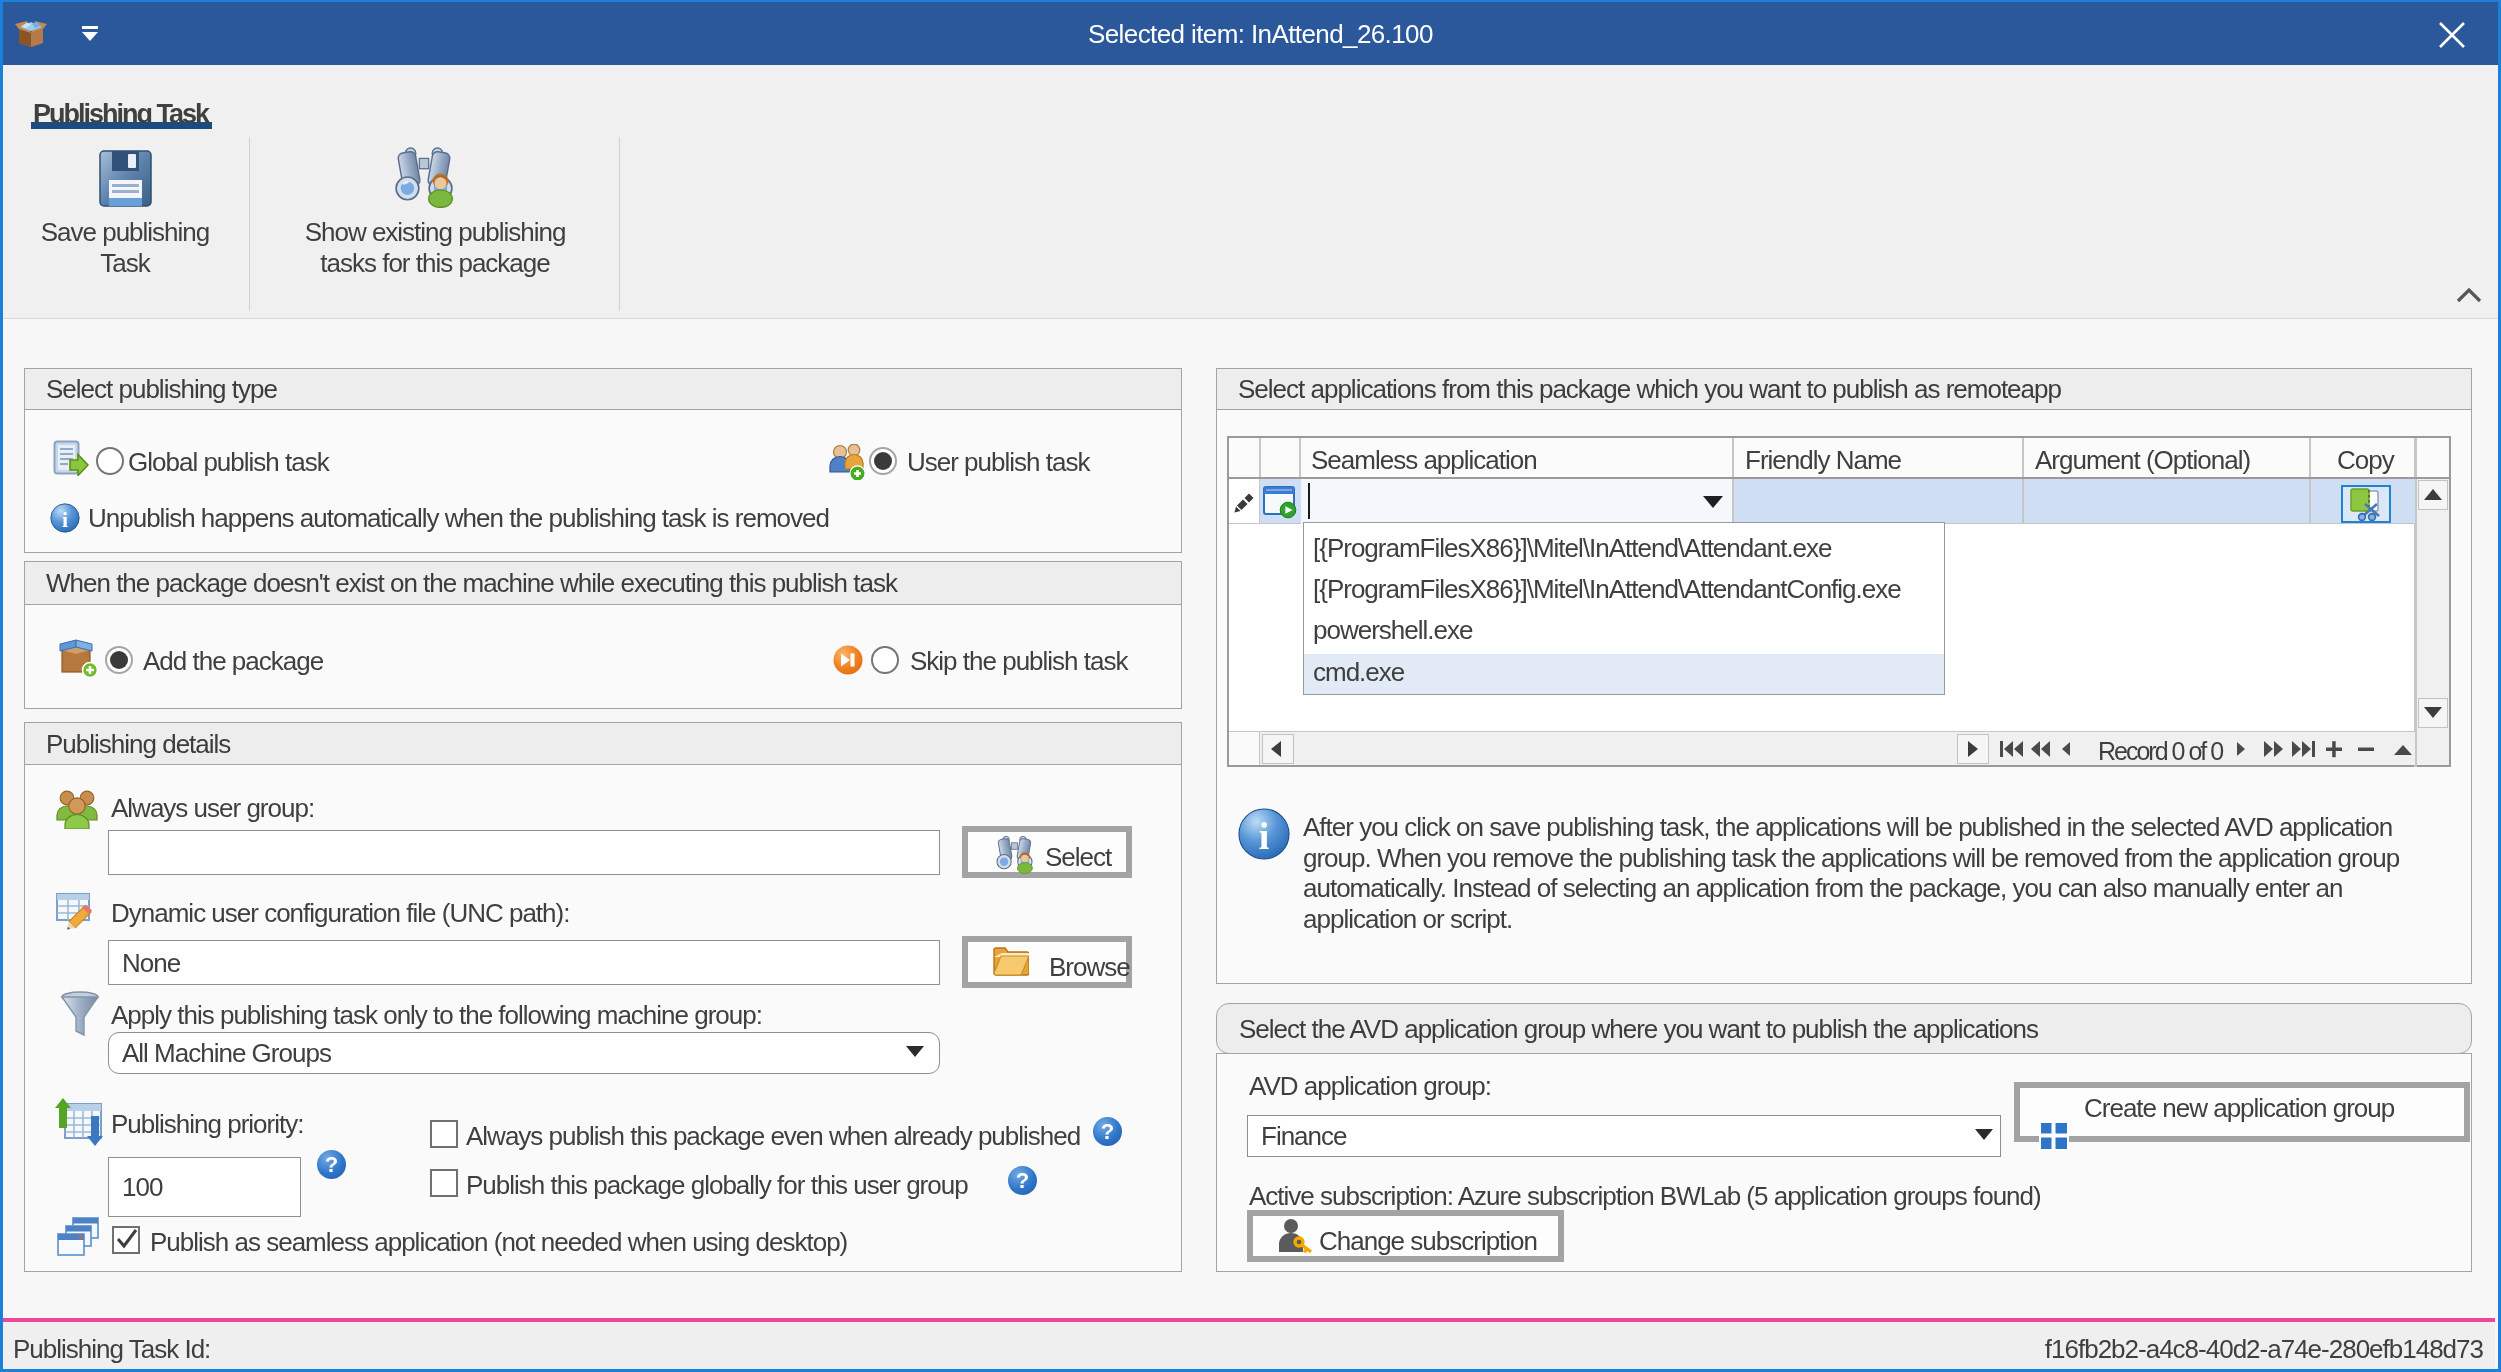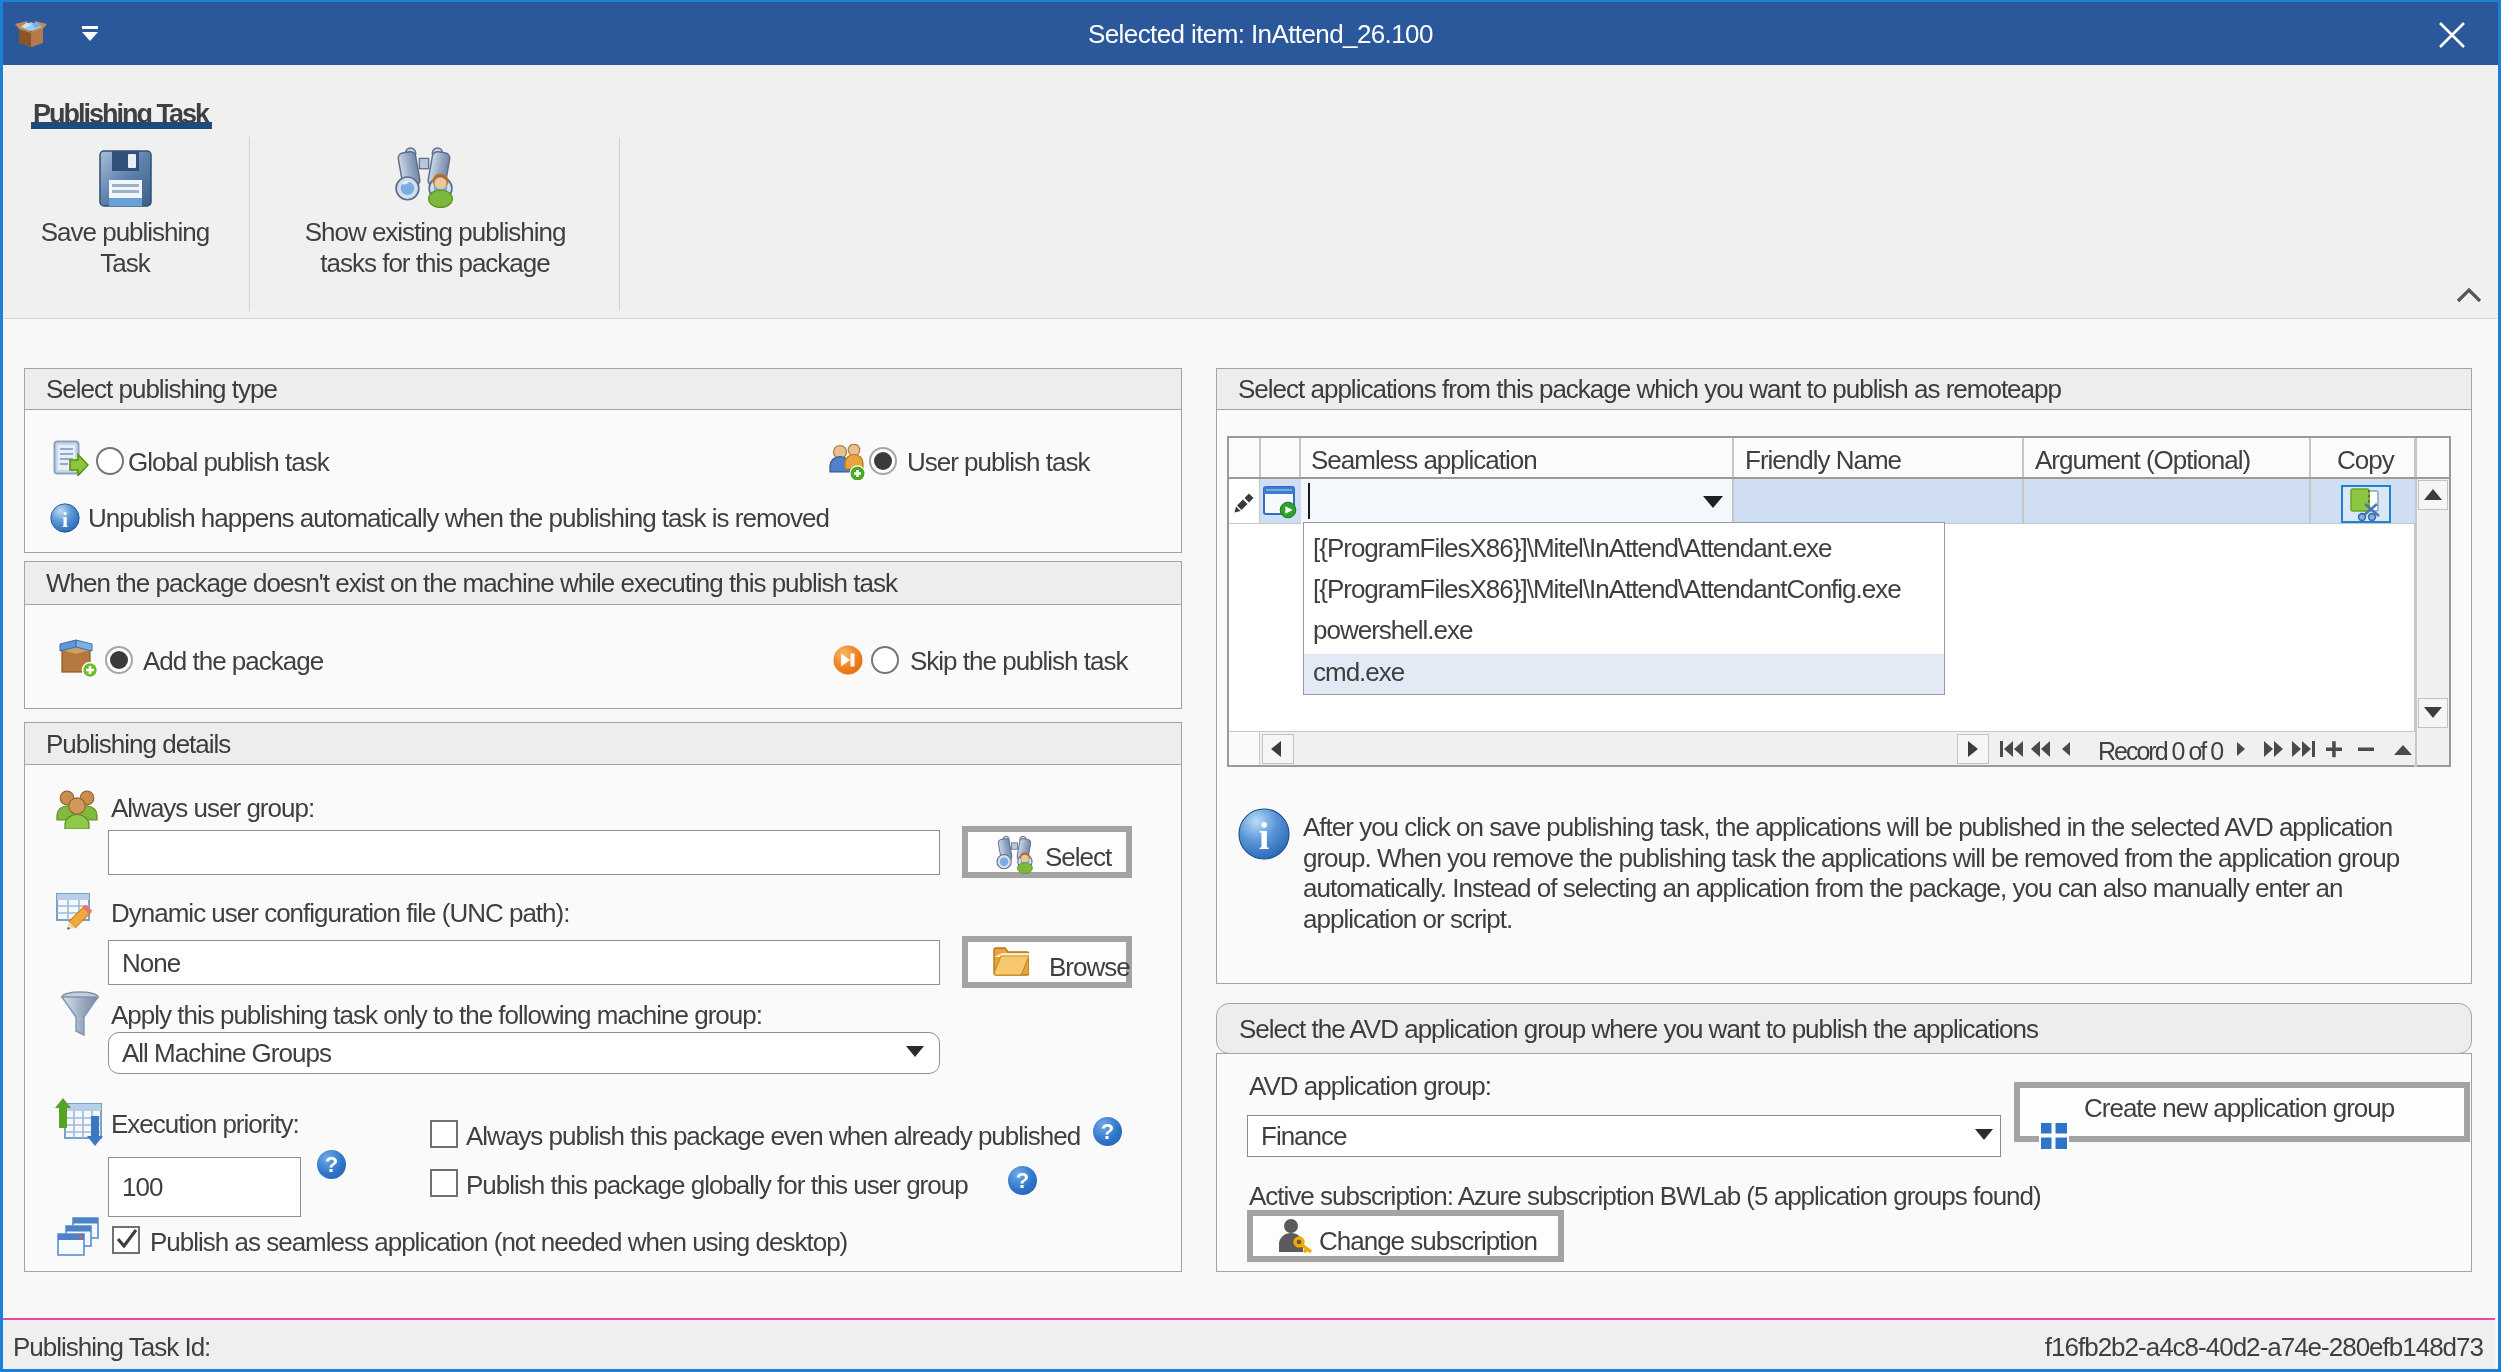--- a/index.html
+++ b/index.html
@@ -21,21 +21,21 @@
   .lbl { position:absolute; font-size:26px; color:#3f3f3f; white-space:nowrap; }
   .input { position:absolute; background:#ffffff; border:1px solid #8f8f8f; font-size:26px; color:#3f3f3f; }
   .input span { position:absolute; left:13px; top:50%; transform:translateY(-50%); }
   .btn { position:absolute; background:#fdfdfd; border:6px solid #a3a3a3; font-size:26px; color:#3f3f3f; }
   .radio { position:absolute; width:28px; height:28px; border-radius:50%; border:2px solid #767676; background:#fff; }
   .radio.sel { border-color:#a6a6a6; }
   .radio.sel::after { content:""; position:absolute; left:3px; top:3px; width:18px; height:18px; border-radius:50%; background:#3a3a3a; }
   .check { position:absolute; width:28px; height:28px; border:2px solid #707070; background:#fff; }
   .combo-arrow { position:absolute; width:0; height:0; border-left:9px solid transparent; border-right:9px solid transparent; border-top:11px solid #2b2b2b; }
   .qmark { position:absolute; width:29px; height:29px; border-radius:50%; background:radial-gradient(circle at 35% 28%, #71a9e6, #2e75c9 55%, #1f5cab); color:#fff; font-size:22px; font-weight:bold; text-align:center; line-height:29px; letter-spacing:0; }
-  .status { position:absolute; left:3px; top:1318px; width:2492px; height:51px; background:#efefef; border-top:2px solid #ec4899; }
+  .status { position:absolute; left:3px; top:1318px; width:2492px; height:51px; background:#efefef; border-top:4px solid #ec4899; }
   .cell-line { position:absolute; background:#c6c6c6; }
   .scrollbtn { position:absolute; background:#f5f5f5; border:1px solid #c2c2c2; }
   .tri { position:absolute; width:0; height:0; }
 </style>
 </head>
 <body>
 
   <div class="titlebar"></div>
   <div class="title-text">Selected item: InAttend_26.100</div>
   <svg style="left:15px; top:17px;" width="32" height="32" viewBox="0 0 32 32">
@@ -148,21 +148,21 @@
     <span>None</span>
   </div>
   <div class="btn" style="left:962px; top:936px; width:170px; height:52px;">
     <span style="position:absolute; left:81px; top:10px;">Browse</span>
   </div>
   <div class="lbl" style="left:111px; top:1000px;">Apply this publishing task only to the following machine group:</div>
   <div class="input" style="left:108px; top:1032px; width:832px; height:42px;border-radius:11px;">
     <span>All Machine Groups</span>
   </div>
   <div class="combo-arrow" style="left:906px; top:1046px;"></div>
-  <div class="lbl" style="left:111px; top:1109px;">Execution priority:</div>
+  <div class="lbl" style="left:111px; top:1109px;">Publishing priority:</div>
   <div class="input" style="left:108px; top:1139px; width:193px; height:60px;margin-top:18px;">
     <span>100</span>
   </div>
   <div class="qmark" style="left:317px; top:1150px;">?</div>
   <div class="check" style="left:430px; top:1120px;"></div>
   <div class="lbl" style="left:466px; top:1121px;">Always publish this package even when already published</div>
   <div class="qmark" style="left:1093px; top:1117px;">?</div>
   <div class="check" style="left:430px; top:1169px;"></div>
   <div class="lbl" style="left:466px; top:1170px;">Publish this package globally for this user group</div>
   <div class="qmark" style="left:1008px; top:1166px;">?</div>

